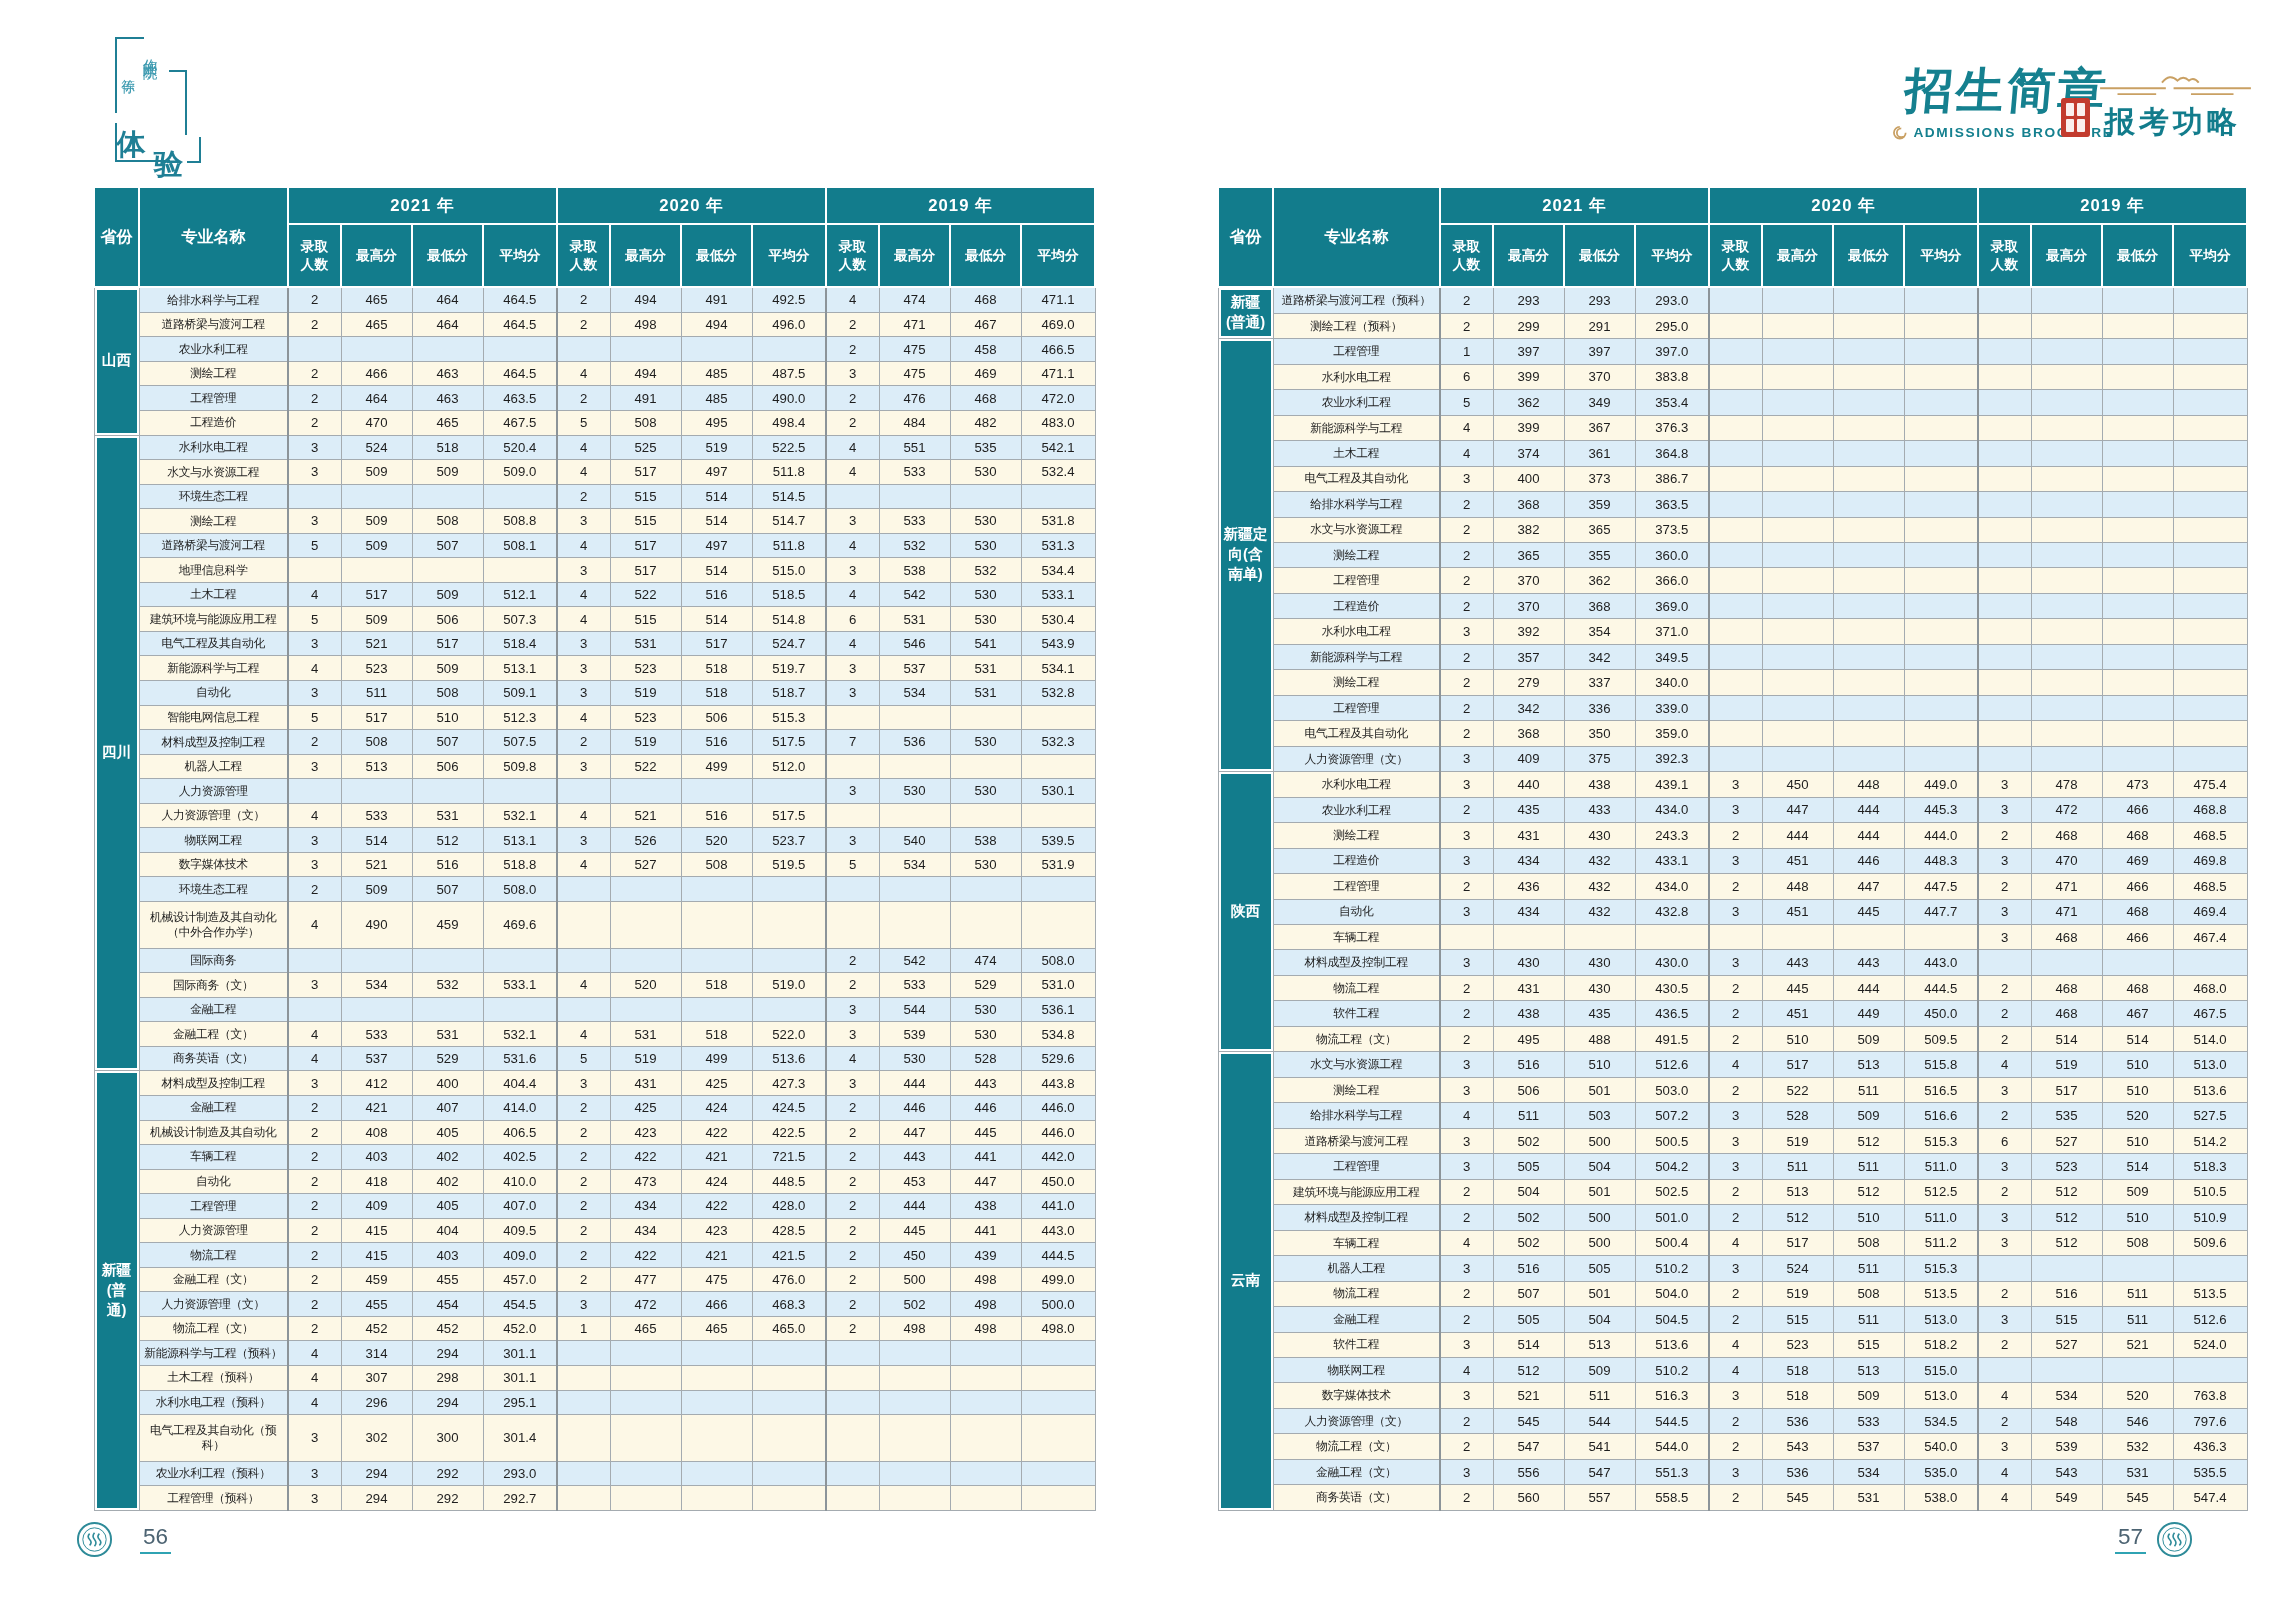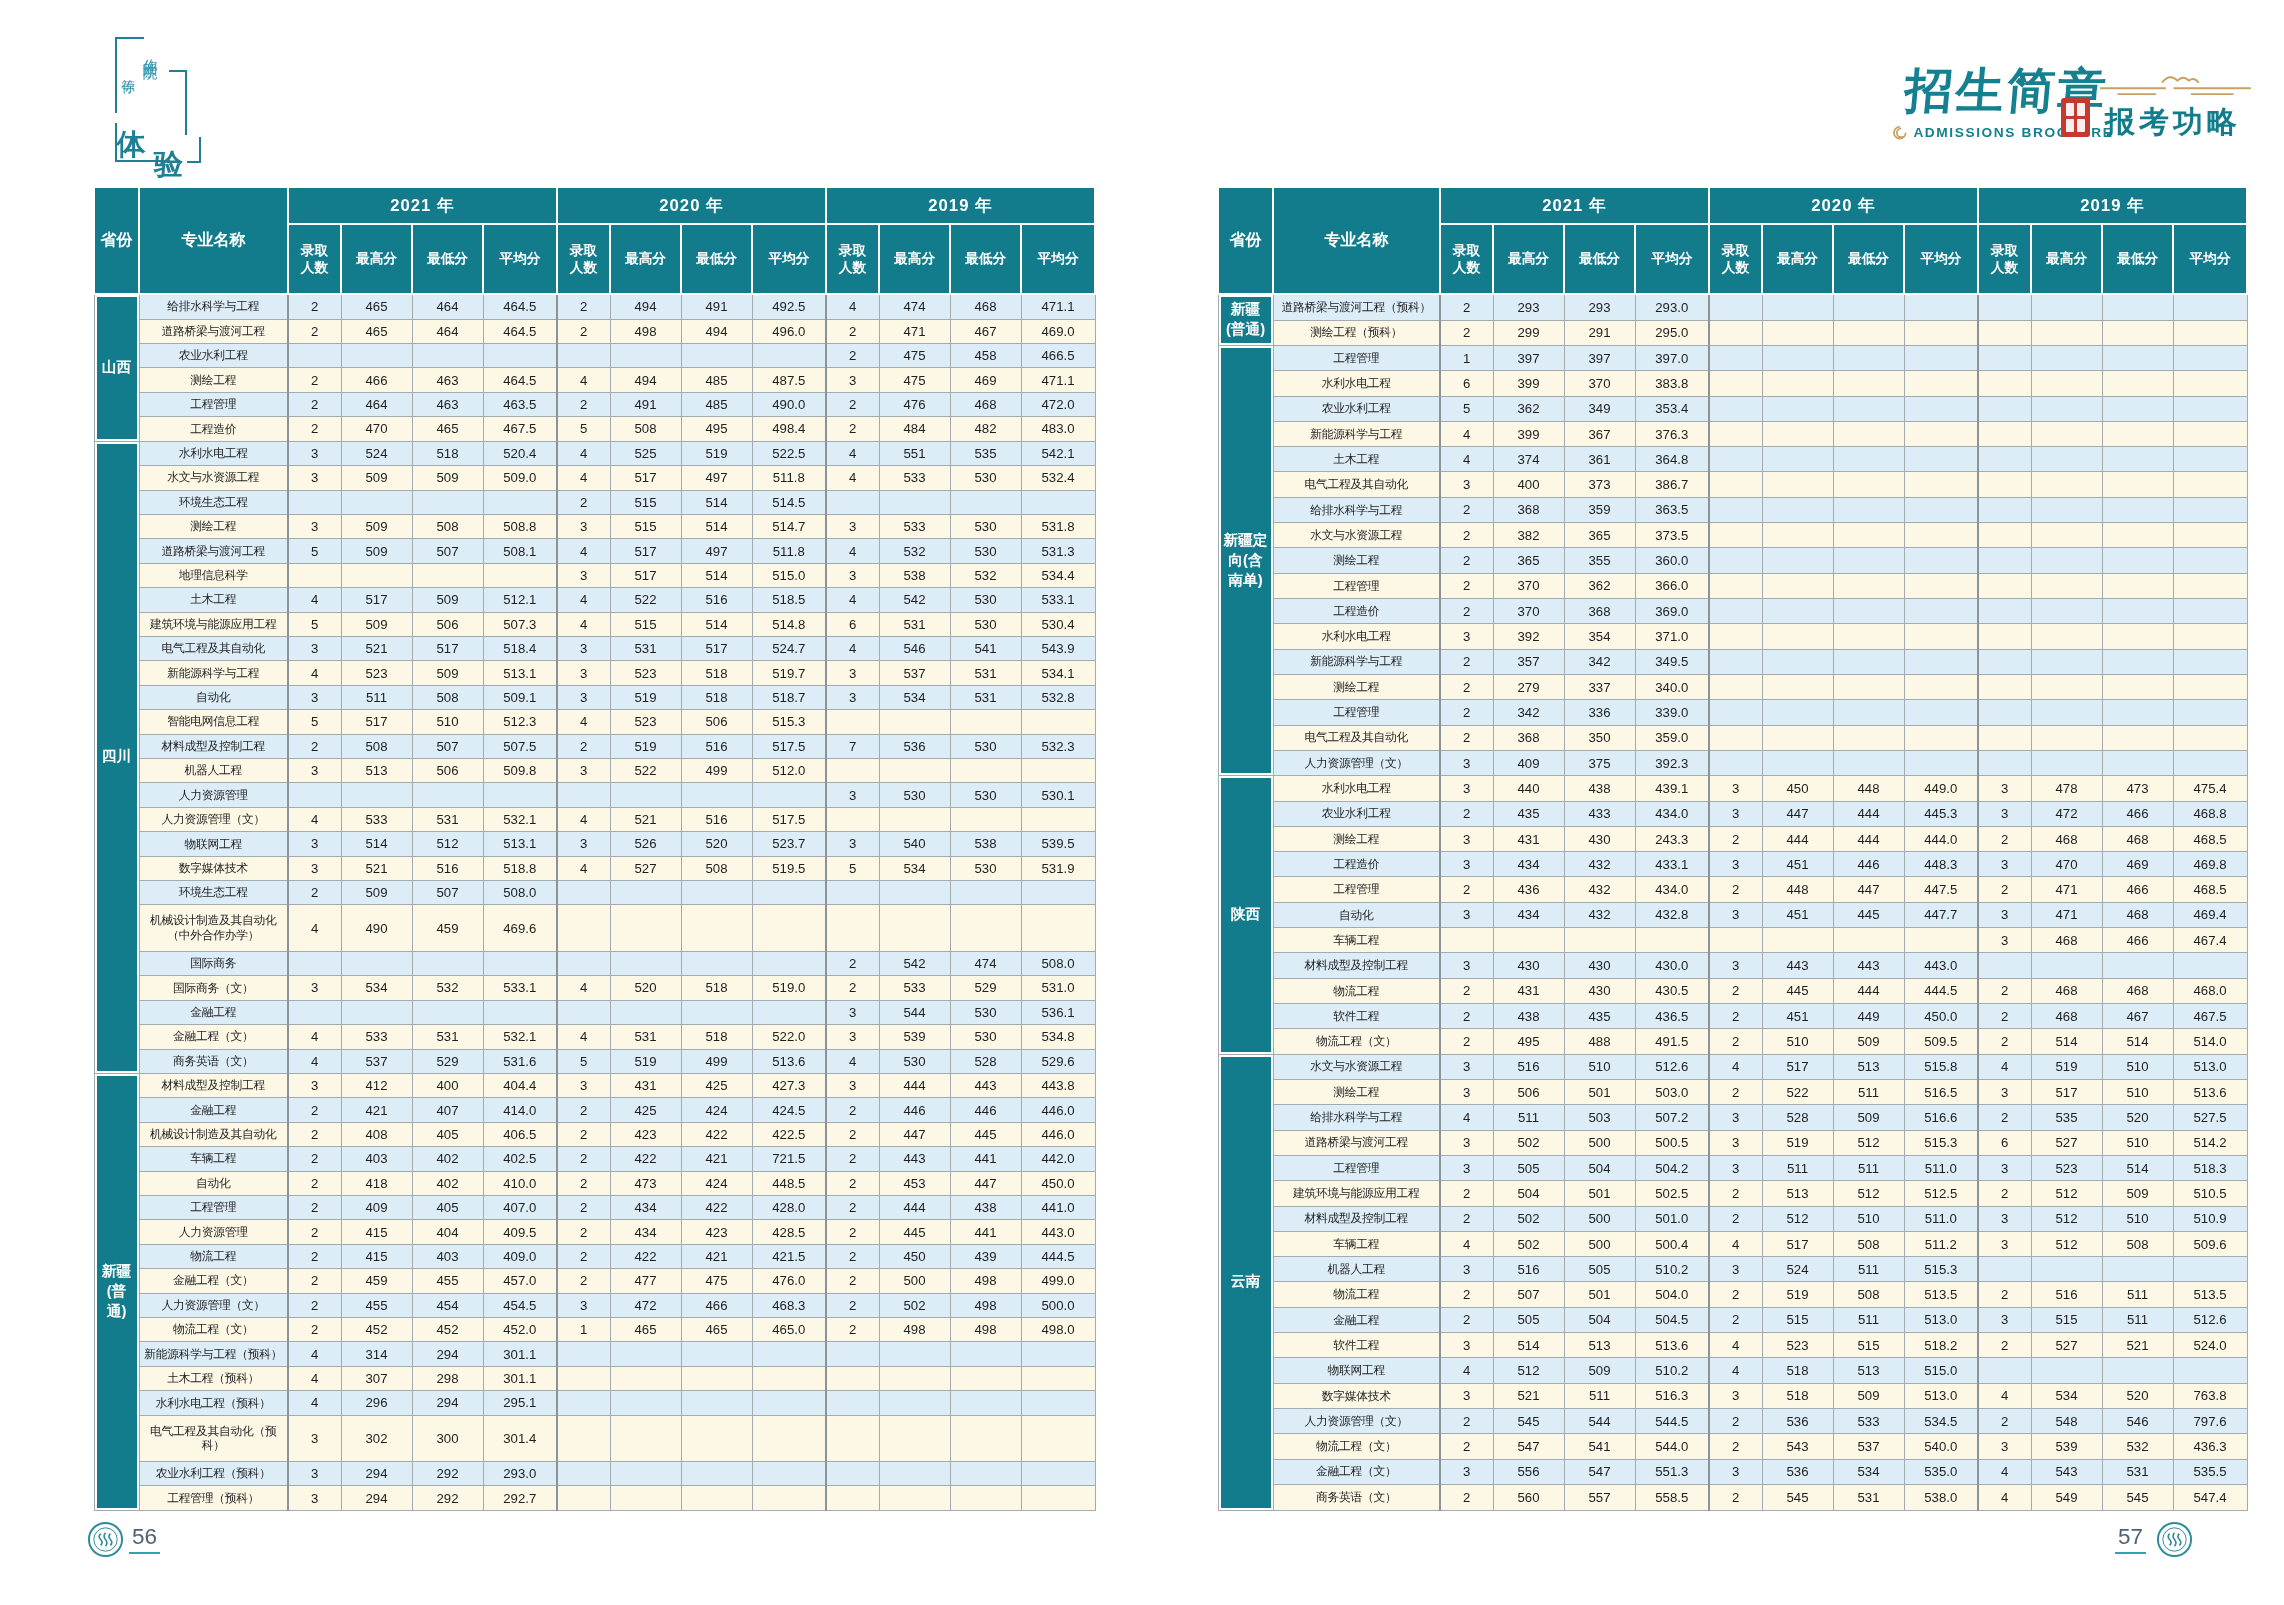--- a/index.html
+++ b/index.html
@@ -41,35 +41,35 @@
     letter-spacing:2.9px;transform:skewX(-5deg);}
   .brand-sub{position:absolute;left:3.9px;top:73px;display:flex;align-items:center;gap:4.9px;}
   .brand-sub-text{font-size:13.7px;font-weight:bold;letter-spacing:1.6px;color:#15808F;}
   .seal{position:absolute;left:174px;top:47px;width:29px;height:39px;background:var(--seal-red);
     border-radius:2.9px;display:grid;grid-template-columns:1fr 1fr;gap:2.9px;padding:4.9px;}
   .seal i{display:block;background:#fff;opacity:.92;border-radius:1px;}
   .cloud-svg{position:absolute;left:210px;top:17.6px;}
   .brand-tag{position:absolute;left:218px;top:51px;font-size:30px;font-weight:bold;color:#127C8C;letter-spacing:3.9px;}
 
   
-  .footer-left{position:absolute;left:87px;top:1521px;display:flex;align-items:center;gap:5px;text-align:right;}
+  .footer-left{position:absolute;left:76px;top:1521px;display:flex;align-items:center;gap:27px;text-align:right;}
   .footer-right{position:absolute;left:2115px;top:1521px;display:flex;align-items:center;gap:10px;}
   .page-num{font-size:22.5px;color:var(--pagenum);border-bottom:2.9px solid var(--underline);padding:0 2.9px 2px 2.9px;line-height:1.1;}
 
   
   .table-wrap{position:absolute;top:186px;}
   #left-table-mount{left:93px;width:1003px;height:1325px;}
   #right-table-mount{left:1217px;width:1027px;height:1325px;}
   table.score-table{width:100%;height:100%;table-layout:fixed;border-collapse:collapse;}
   .score-table th{background:var(--teal);color:#fff;border:2px solid #fff;font-weight:bold;vertical-align:middle;text-align:center;}
   .year-h{font-size:16.7px;letter-spacing:1px;}
   .sub-h{font-size:13.7px;white-space:pre-line;line-height:1.25;}
   .prov-h,.major-h{font-size:16px;}
   .hd-year-row{height:37px;}
-  .hd-sub-row{height:70px;}
+  .hd-sub-row{height:63px;}
   .score-table td{border:1px solid var(--grid);vertical-align:middle;text-align:center;}
   .score-table td.grp{border-left:2px solid var(--grid-strong);}
   .score-table th.grp{border-left:2px solid #fff;}
   tr.blue td{background:var(--row-blue);}
   tr.cream td{background:var(--row-cream);}
   td.major{font-size:11.8px;letter-spacing:-0.3px;padding:0 2px;line-height:1.25;}
   td.num{font-size:13.2px;padding:0 2px;}
   td.prov{position:relative;background:#fff !important;padding:0;border:1px solid var(--grid);}
   .prov-inner{position:absolute;inset:2px;background:var(--teal);color:#fff;display:flex;align-items:center;
     justify-content:center;text-align:center;font-weight:bold;font-size:14.7px;line-height:1.35;

